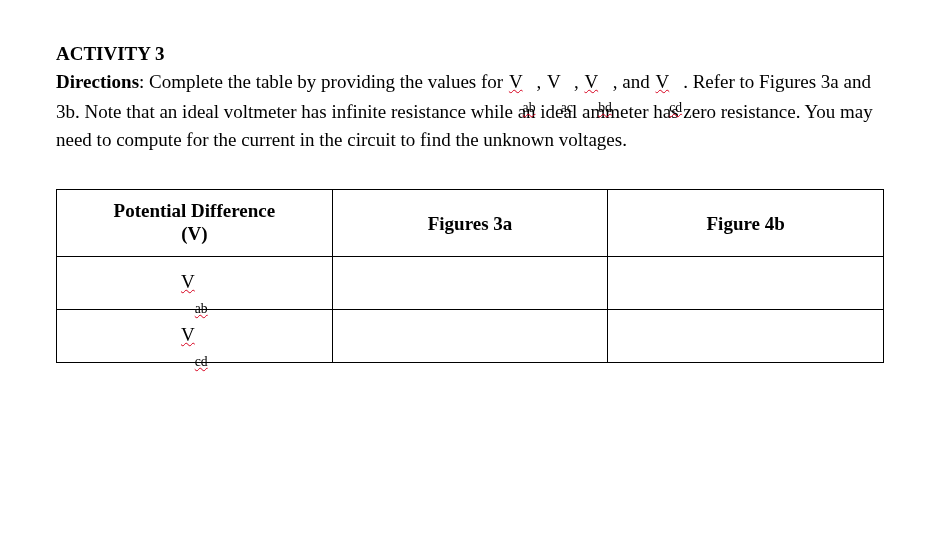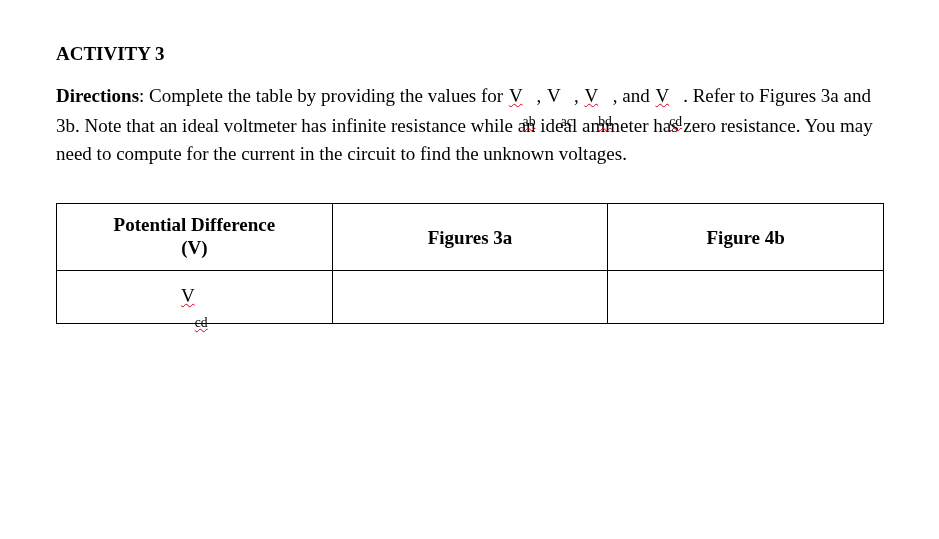--- a/index.html
+++ b/index.html
@@ -9,21 +9,20 @@
     font-size: 19px;
     color: #000;
     background: #fff;
     width: 939px;
     height: 539px;
     box-sizing: border-box;
     line-height: 1.45;
   }
   .title {
     font-weight: bold;
-    margin-bottom: 14px;
   }
   .directions {
     margin-bottom: 36px;
   }
   .bold {
     font-weight: bold;
     margin-top: 7px;
   }
   .var {
     display: inline-block;
@@ -94,19 +93,26 @@
           <div>(V)</div>
         </div>
       </th>
       <th>Figures 3a</th>
       <th>Figure 4b</th>
     </tr>
   </thead>
   <tbody>
     <tr>
       <td>
+        <span class="var"><span class="main wavy2">V</span><span class="sub wavy2">ab</span></span>
+      </td>
+      <td></td>
+      <td></td>
+    </tr>
+    <tr>
+      <td>
         <span class="var"><span class="main wavy2">V</span><span class="sub wavy2">cd</span></span>
       </td>
       <td></td>
       <td></td>
     </tr>
   </tbody>
 </table>
 
 </body></html>

